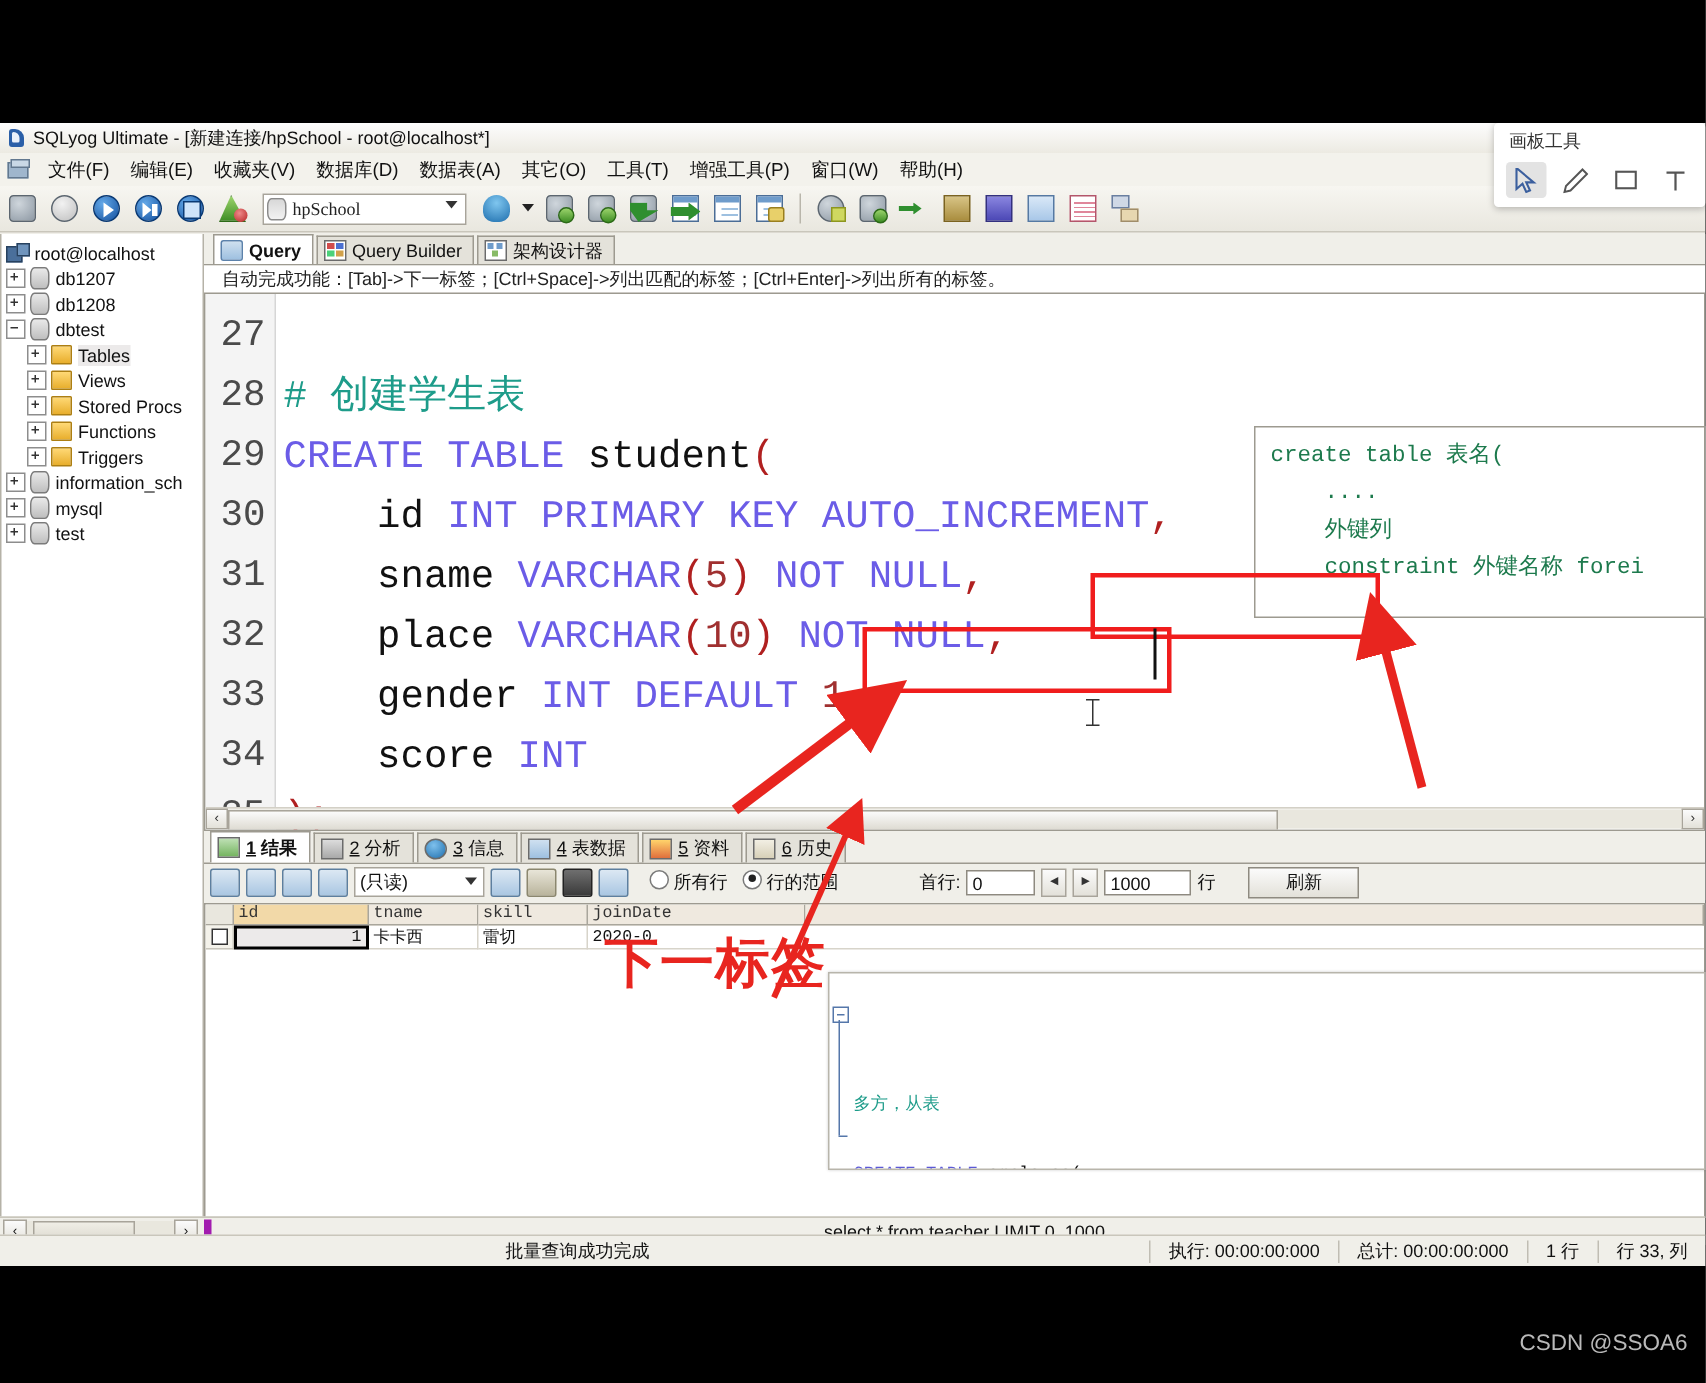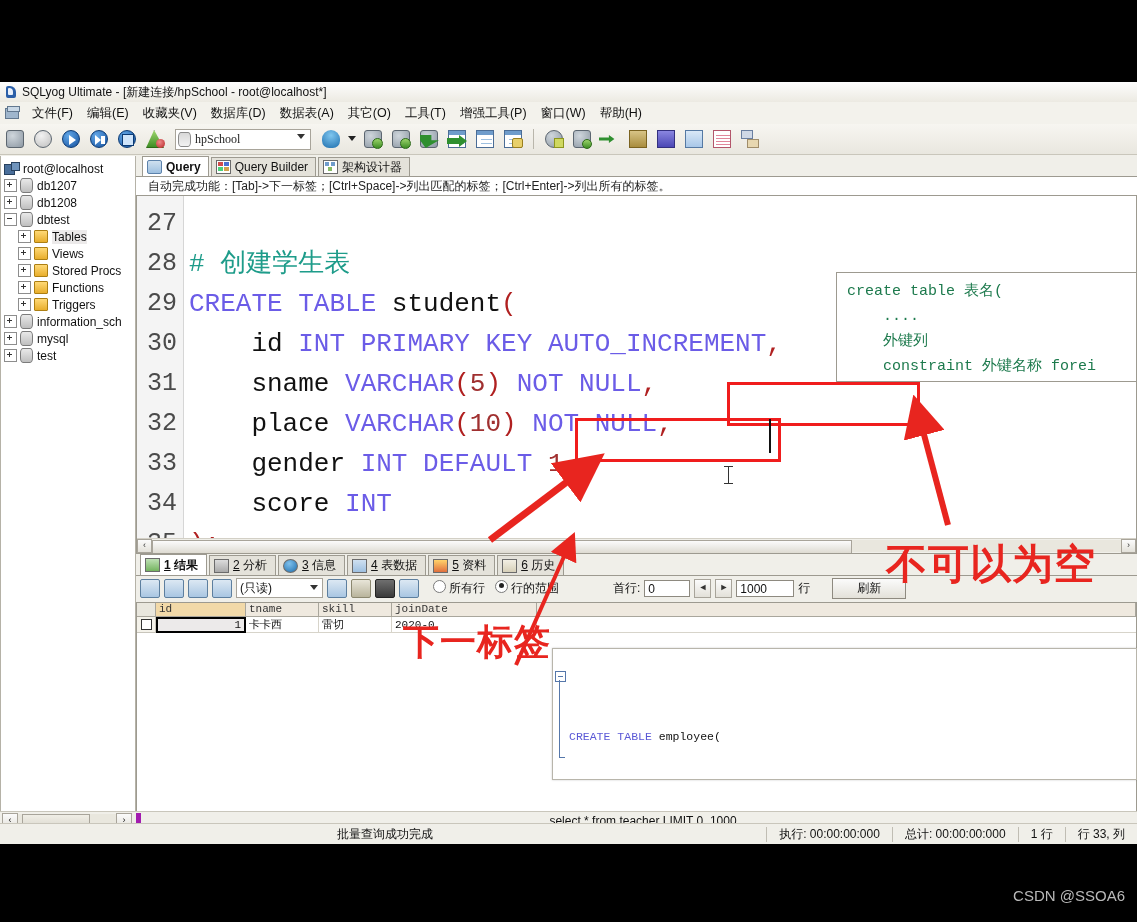--- a/index.html
+++ b/index.html
@@ -126,21 +126,21 @@
   .sq-arrow{width:14px;height:14px;border:1px solid #a8a49a;background:linear-gradient(#fbfbfb,#e3e1d9);font-size:9px;text-align:center;line-height:13px;}
   .sq-track{flex:1;height:14px;background:#e9e7de;position:relative;}
   .sq-thumb{position:absolute;left:4px;top:0;width:66px;height:14px;background:linear-gradient(#f0eee6,#d9d6cc);border:1px solid #a8a49a;}
   .sq-text{border-left:5px solid #a21caf;padding-left:8px;margin-left:4px;height:16px;line-height:16px;flex:1;text-align:center;}
 
   .statusbar{position:absolute;left:0;right:0;bottom:0;height:20px;background:#f0efe9;border-top:1px solid #c9c6bb;display:flex;align-items:center;font-size:12px;color:#111;}
   .sb-left{padding-left:4px;flex:1;text-align:center;}
   .sb-cell{border-left:1px solid #c0bdb3;padding:0 12px;height:15px;line-height:15px;white-space:nowrap;}
 
   
-  .tooltip-pop{position:absolute;left:836px;top:272px;width:301px;height:110px;background:#fff;border:1px solid #9d9a90;font-family:"Liberation Mono","DejaVu Sans Mono",monospace;font-size:15px;color:#1d7a4d;line-height:25px;padding:6px 0 0 10px;box-sizing:border-box;overflow:hidden;white-space:pre;}
+  .tooltip-pop{position:absolute;left:836px;top:284px;width:301px;height:128px;background:#fff;border:1px solid #9d9a90;font-family:"Liberation Mono","DejaVu Sans Mono",monospace;font-size:15px;color:#1d7a4d;line-height:25px;padding:6px 0 0 10px;box-sizing:border-box;overflow:hidden;white-space:pre;}
 
   .snippet{position:absolute;left:552px;top:648px;width:585px;height:132px;background:#fff;border:1px solid #b8b5ab;box-shadow:0 0 2px rgba(0,0,0,.2);overflow:hidden;font-family:"Liberation Mono","DejaVu Sans Mono",monospace;font-size:11.5px;line-height:15.3px;white-space:pre;color:#111;padding:4px 0 0 0;box-sizing:border-box;}
   .snippet .fold{position:absolute;left:2px;top:22px;width:9px;height:9px;border:1px solid #5577aa;background:#fff;}
   .snippet .fold:after{content:"";position:absolute;left:2px;top:4px;width:5px;height:1px;background:#5577aa;}
   .snippet .foldline{position:absolute;left:6px;top:31px;width:1px;height:77px;background:#5577aa;}
   .snippet .foldend{position:absolute;left:6px;top:108px;width:6px;height:1px;background:#5577aa;}
   .snip-line{padding-left:16px;}
   .snip-kw{color:#5b59d6;}
   .snip-cmt{color:#1e9c8a;}
 
@@ -487,38 +487,63 @@
       <span class="sb-cell">行 33, 列</span>
     </div>
   </div>
 
   <div class="tooltip-pop" id="tooltip-pop"><div>create table 表名(</div><div>    ....</div><div>    外键列</div><div>    constraint 外键名称 forei</div></div>
 
   <div class="snippet">
     <span class="fold"></span>
     <span class="foldline"></span>
     <span class="foldend"></span>
+    <div class="snip-line snip-cmt">多方，从表</div>
     <div id="snippet-body"><div class="snip-line"><span class="snip-kw">CREATE</span>&nbsp;<span class="snip-kw">TABLE</span>&nbsp;employee(</div></div>
   </div>
 
   <div class="redbox rb1"></div>
   <div class="redbox rb2"></div>
   <div class="caret"></div>
   <div class="ibeam"></div>
 
   <svg class="arrows">
     <defs>
       <marker id="ah" markerWidth="7" markerHeight="7" refX="4" refY="3.5" orient="auto">
         <polygon points="0 0, 7 3.5, 0 7" fill="#e8251f"></polygon>
       </marker>
     </defs>
     <line x1="490" y1="540" x2="588" y2="466" stroke="#e8251f" stroke-width="7" marker-end="url(#ah)"></line>
     <line x1="948" y1="525" x2="918" y2="412" stroke="#e8251f" stroke-width="6" marker-end="url(#ah)"></line>
     <line x1="516" y1="665" x2="570" y2="543" stroke="#e8251f" stroke-width="4" marker-end="url(#ah)"></line>
   </svg>
 
-  <div class="ann-text ann-empty">不可以为空</div>
   <div class="ann-text ann-default">下一标签</div>
 
 
+  <div class="paint">
+    <div class="paint-title">画板工具</div>
+    <div class="paint-tools">
+      <div class="ptool active">
+        <svg width="15" height="17" viewBox="0 0 15 17">
+            <polygon points="1,0 1,14 5,10.5 7.5,16 10,15 7.5,9.6 12.5,9.6" fill="none" stroke="#3b5f9e" stroke-width="1.4"></polygon>
+          </svg>
+      </div>
+      <div class="ptool">
+        <svg width="17" height="17" viewBox="0 0 17 17">
+            <path d="M13 1 L16 4 L5 15 L1 16 L2 12 Z" fill="none" stroke="#555" stroke-width="1.3"></path>
+          </svg>
+      </div>
+      <div class="ptool">
+        <svg width="16" height="16" viewBox="0 0 16 16">
+            <rect x="1.5" y="2.5" width="13" height="11" fill="none" stroke="#555" stroke-width="1.4"></rect>
+          </svg>
+      </div>
+      <div class="ptool">
+        <svg width="16" height="17" viewBox="0 0 16 17">
+            <path d="M2 3 H14 M8 3 V15" fill="none" stroke="#555" stroke-width="1.5"></path>
+          </svg>
+      </div>
+    </div>
+  </div>
 
   <div class="watermark">CSDN @SSOA6</div>
 </div>
 
 </body></html>

